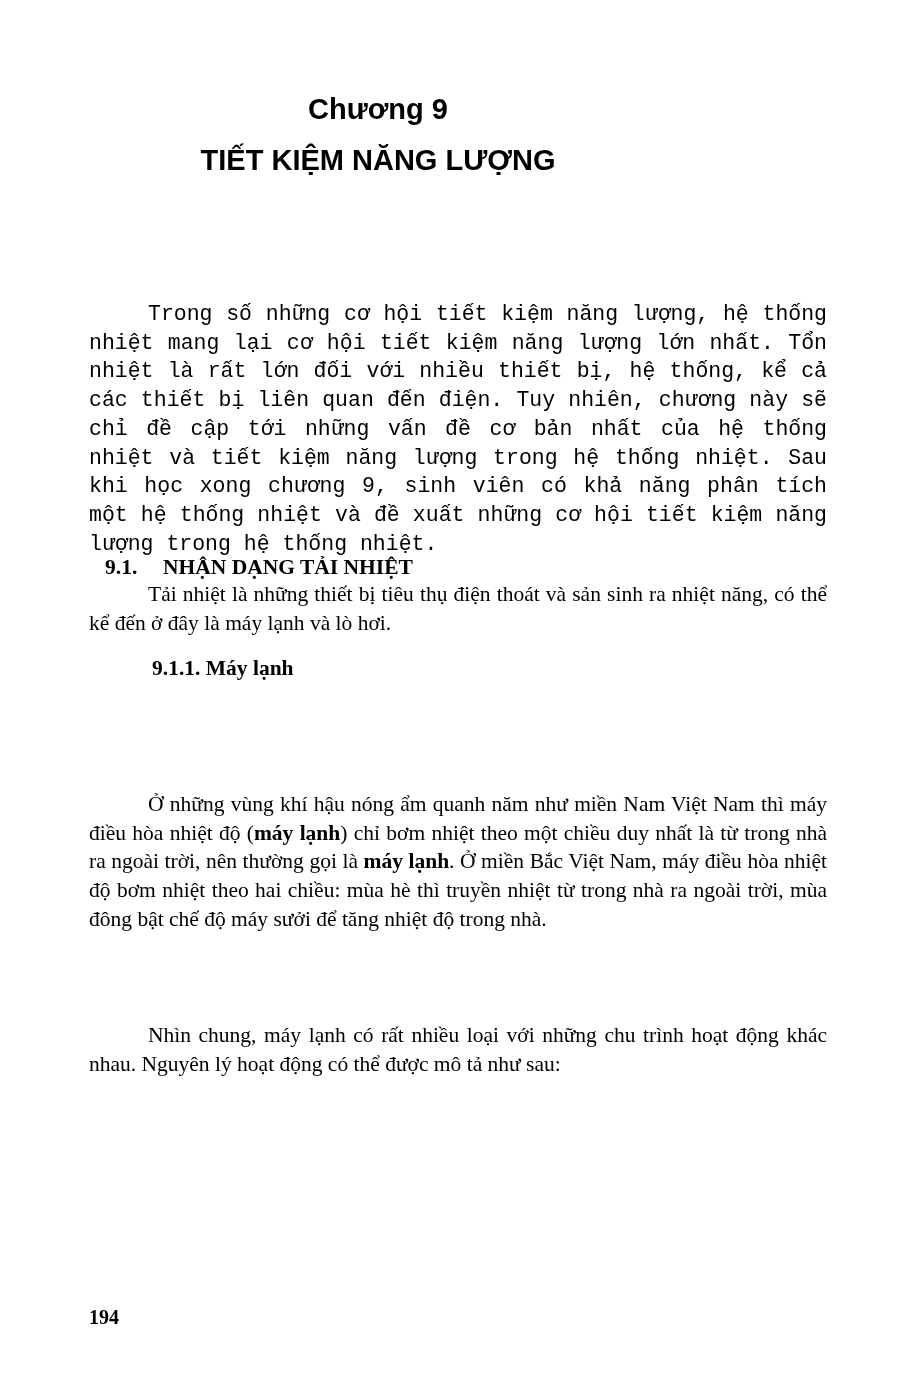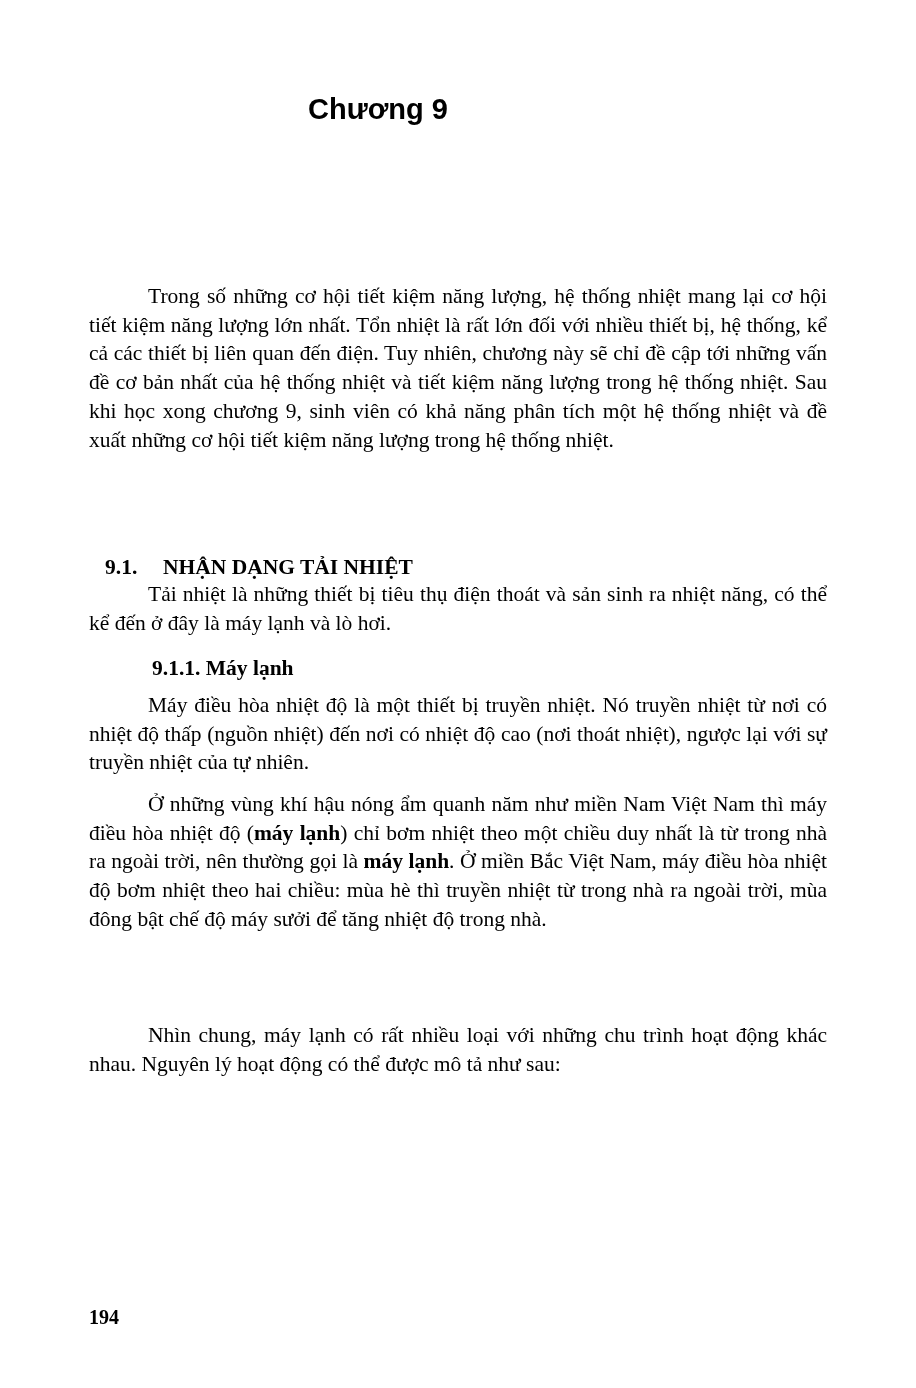--- a/index.html
+++ b/index.html
@@ -43,21 +43,21 @@
       width: 738px;
       font-family: "Liberation Serif", serif;
       font-size: 21.5px;
       line-height: 28.7px;
       text-align: justify;
       margin: 0;
     }
     .body-text.indent {
       text-indent: 59px;
     }
-    .p1 { top: 282px; }
+    .p1 { top: 300px; font-family: Liberation Mono, monospace; }
     .p2 { top: 580px; }
     .p3 { top: 691px; }
     .p4 { top: 790px; }
     .p5 { top: 975px; margin-top: 46px; }
 
     .section-heading {
       position: absolute;
       left: 89px;
       top: 537px;
       font-family: "Liberation Serif", serif;
@@ -92,30 +92,30 @@
       line-height: 24px;
     }
     b { font-weight: bold; }
   </style>
 </head>
 <body>
 
 <div class="page">
 
   <h1 class="chapter-heading ch-num">Chương 9</h1>
+  <h1 class="chapter-heading ch-t1">TIẾT KIỆM NĂNG LƯỢNG</h1>
 
   <p class="body-text indent p1">Trong số những cơ hội tiết kiệm năng lượng, hệ thống nhiệt mang lại cơ hội tiết kiệm năng lượng lớn nhất. Tổn nhiệt là rất lớn đối với nhiều thiết bị, hệ thống, kể cả các thiết bị liên quan đến điện. Tuy nhiên, chương này sẽ chỉ đề cập tới những vấn đề cơ bản nhất của hệ thống nhiệt và tiết kiệm năng lượng trong hệ thống nhiệt. Sau khi học xong chương 9, sinh viên có khả năng phân tích một hệ thống nhiệt và đề xuất những cơ hội tiết kiệm năng lượng trong hệ thống nhiệt.</p>
 
   <h2 class="section-heading"><span class="num">9.1.</span><span>NHẬN DẠNG TẢI NHIỆT</span></h2>
 
   <p class="body-text indent p2">Tải nhiệt là những thiết bị tiêu thụ điện thoát và sản sinh ra nhiệt năng, có thể kể đến ở đây là máy lạnh và lò hơi.</p>
 
   <h3 class="subsection-heading">9.1.1. Máy lạnh</h3>
 
-  <p class="body-text indent p3">Máy điều hòa nhiệt độ là một thiết bị truyền nhiệt. Nó truyền nhiệt từ nơi có nhiệt độ thấp (nguồn nhiệt) đến nơi có nhiệt độ cao (nơi thoát nhiệt), ngược lại với sự truyền nhiệt của tự nhiên.</p>
 
   <p class="body-text indent p4"><span>Ở những vùng khí hậu nóng ẩm quanh năm như miền Nam Việt Nam thì máy điều hòa nhiệt độ (</span><b>máy lạnh</b><span>) chỉ bơm nhiệt theo một chiều duy nhất là từ trong nhà ra ngoài trời, nên thường gọi là </span><b>máy lạnh</b><span>. Ở miền Bắc Việt Nam, máy điều hòa nhiệt độ bơm nhiệt theo hai chiều: mùa hè thì truyền nhiệt từ trong nhà ra ngoài trời, mùa đông bật chế độ máy sưởi để tăng nhiệt độ trong nhà.</span></p>
 
   <p class="body-text indent p5">Nhìn chung, máy lạnh có rất nhiều loại với những chu trình hoạt động khác nhau. Nguyên lý hoạt động có thể được mô tả như sau:</p>
 
   <div class="page-number">194</div>
 
 </div>
 
 </body></html>

